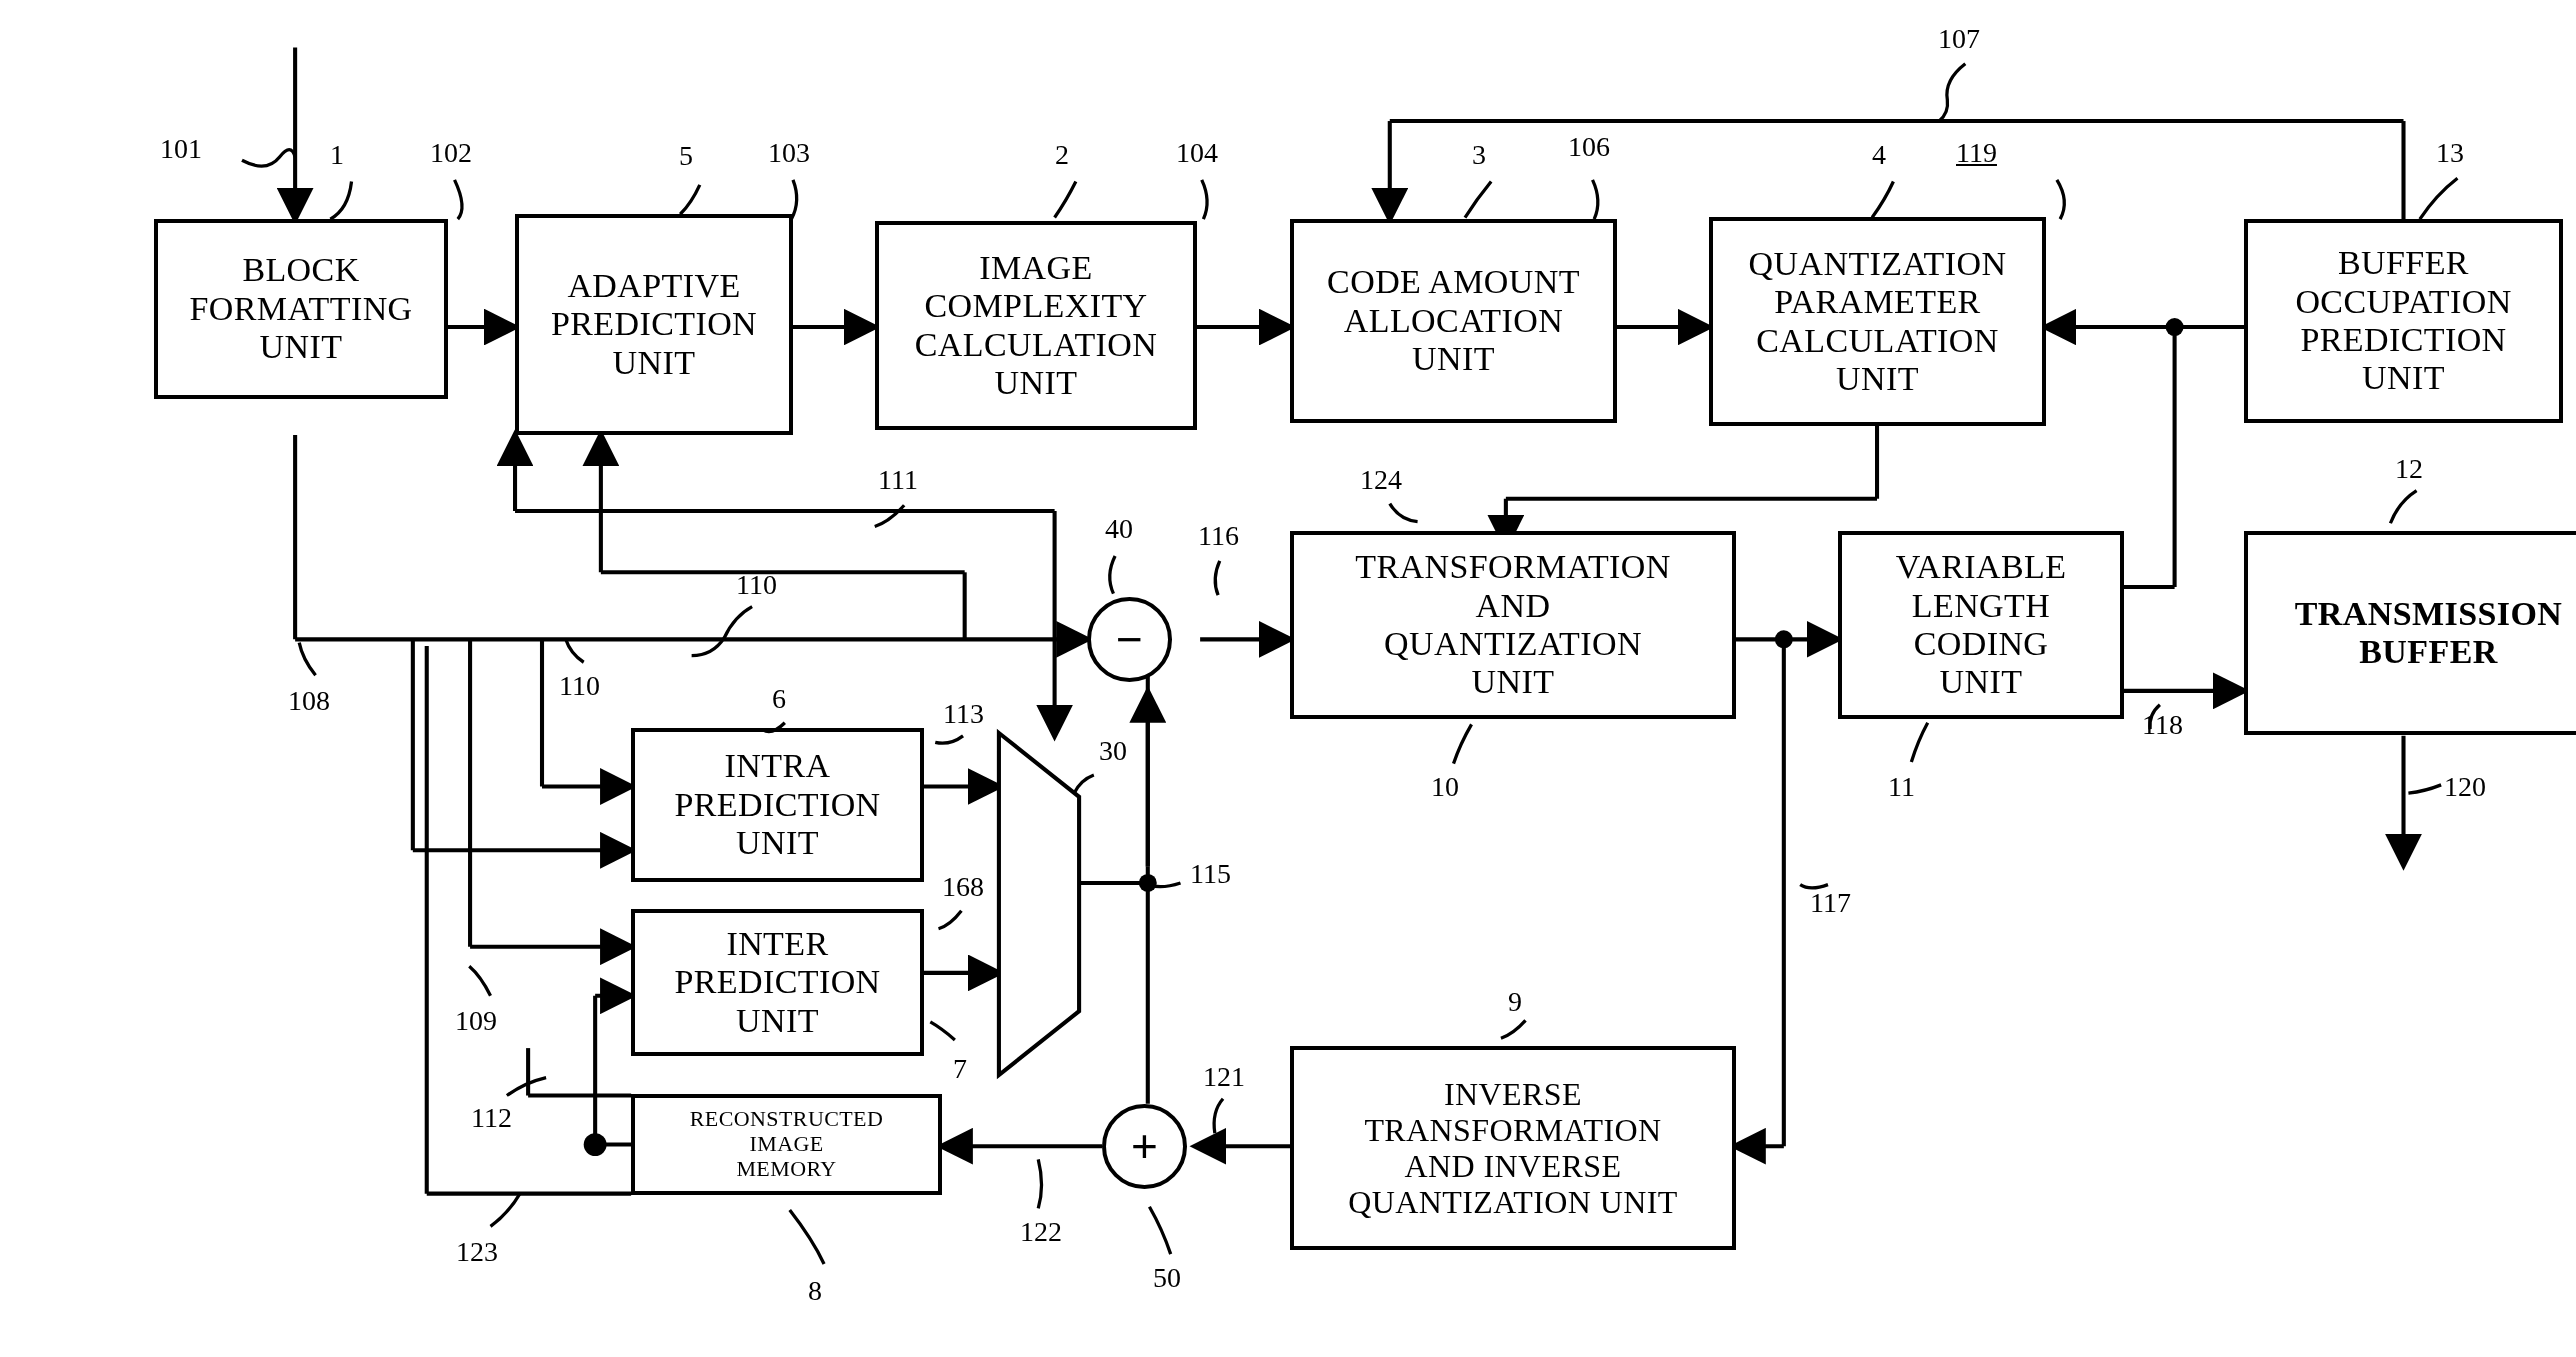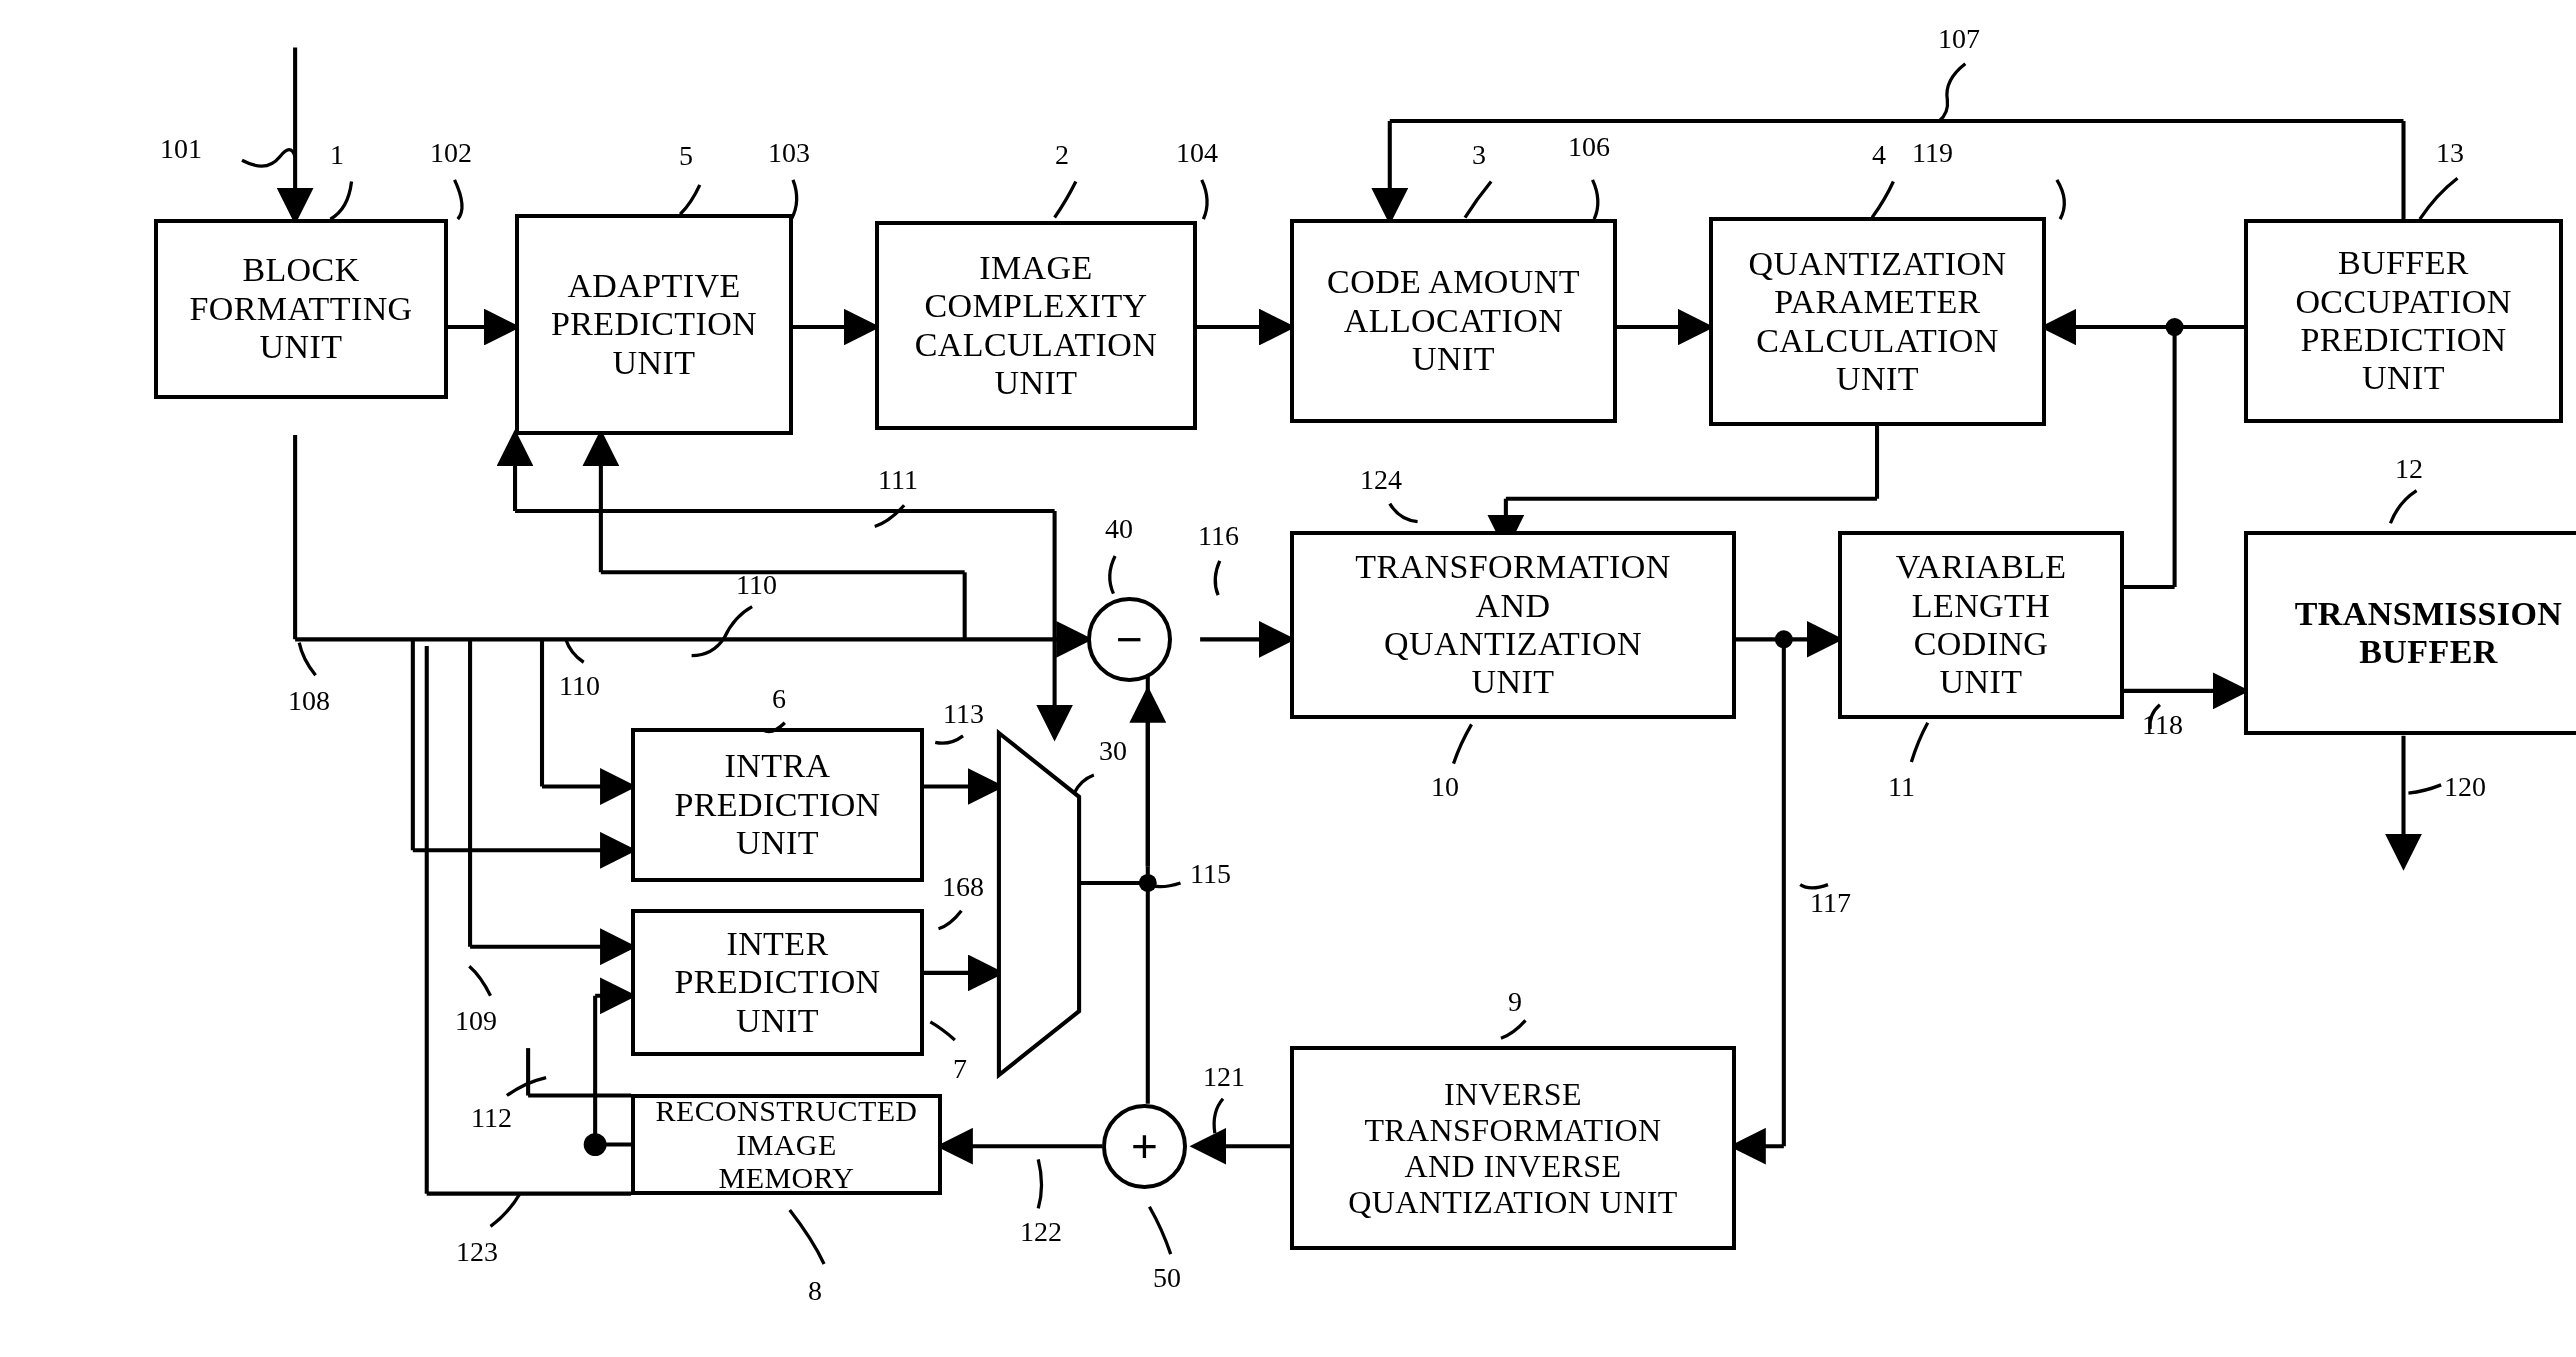--- a/index.html
+++ b/index.html
@@ -205,21 +205,21 @@
 BUFFER</div>
 
   <div class="blk" style="left:631px; top:728px; width:293px; height:154px;">INTRA
 PREDICTION
 UNIT</div>
 
   <div class="blk" style="left:631px; top:909px; width:293px; height:147px;">INTER
 PREDICTION
 UNIT</div>
 
-  <div class="blk" style="left:631px; top:1094px; width:311px; height:101px; font-size:30px;">RECONSTRUCTED
+  <div class="blk" style="left:631px; top:1094px; width:311px; height:101px; font-size:22px;">RECONSTRUCTED
 IMAGE
 MEMORY</div>
 
   <div class="blk" style="left:1290px; top:1046px; width:446px; height:204px; font-size:32px;">INVERSE
 TRANSFORMATION
 AND INVERSE
 QUANTIZATION UNIT</div>
 
   <div class="op" style="left:1087px; top:597px; width:85px; height:85px;">−</div>
 
@@ -234,21 +234,21 @@
   <div class="reflbl" style="left:160px; top:135px;">101</div>
   <div class="reflbl" style="left:330px; top:141px;">1</div>
   <div class="reflbl" style="left:430px; top:139px;">102</div>
   <div class="reflbl" style="left:679px; top:142px;">5</div>
   <div class="reflbl" style="left:768px; top:139px;">103</div>
   <div class="reflbl" style="left:1055px; top:141px;">2</div>
   <div class="reflbl" style="left:1176px; top:139px;">104</div>
   <div class="reflbl" style="left:1472px; top:141px;">3</div>
   <div class="reflbl" style="left:1568px; top:133px;">106</div>
   <div class="reflbl" style="left:1872px; top:141px;">4</div>
-  <div class="reflbl" style="left:1912px; top:139px;">119</div>
+  <div class="reflbl" style="left:1956px; top:139px;text-decoration:underline;">119</div>
   <div class="reflbl" style="left:2436px; top:139px;">13</div>
   <div class="reflbl" style="left:1938px; top:24.5px;">107</div>
 
   <div class="reflbl" style="left:878px; top:466px;">111</div>
   <div class="reflbl" style="left:736px; top:571px;">110</div>
   <div class="reflbl" style="left:1105px; top:515px;">40</div>
   <div class="reflbl" style="left:1198px; top:522px;">116</div>
   <div class="reflbl" style="left:1360px; top:466px;">124</div>
 
   <div class="reflbl" style="left:288px; top:687px;text-align:right;">108</div>

